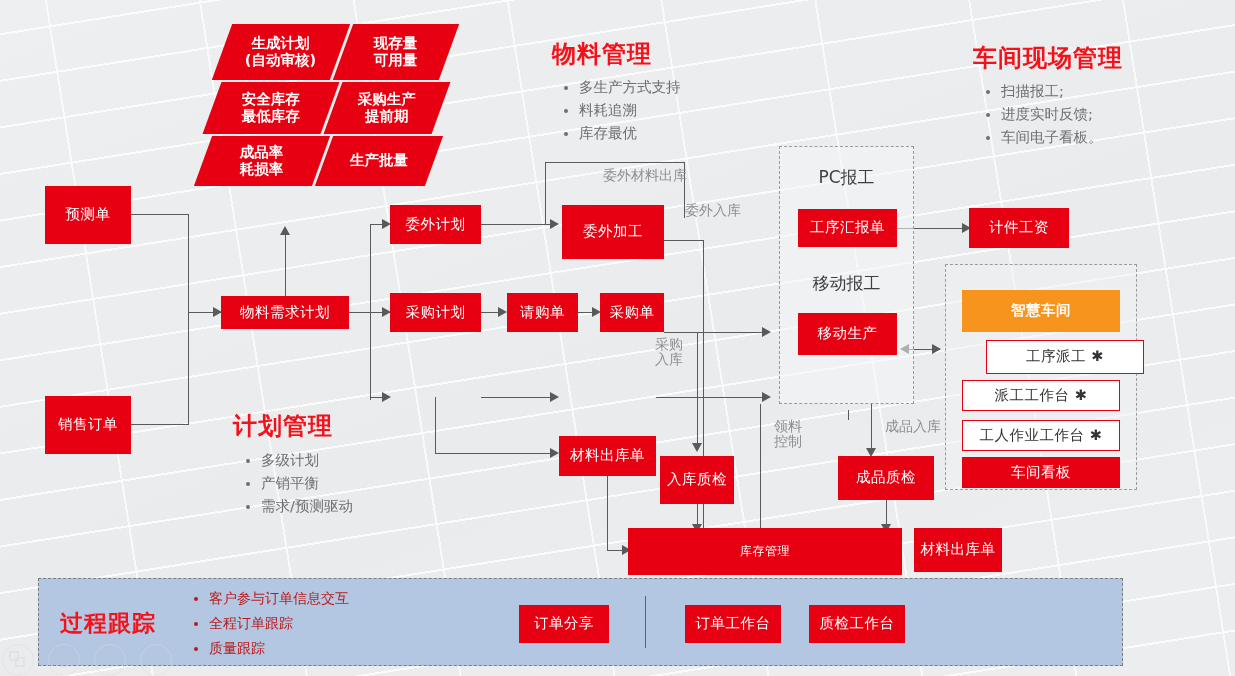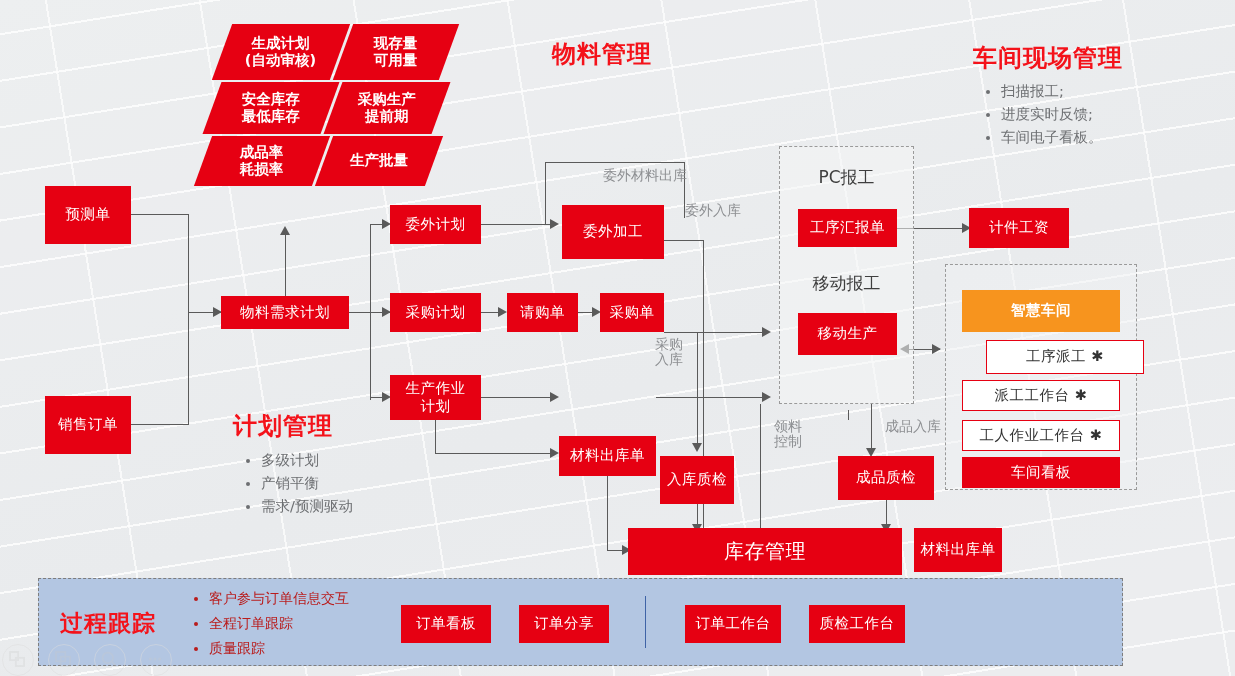--- a/index.html
+++ b/index.html
@@ -24,21 +24,21 @@
     position:absolute;box-sizing:border-box;
     background:#e60012;color:#fff;
     display:flex;align-items:center;justify-content:center;
     text-align:center;line-height:1.18;
     font-size:14.5px;font-weight:400;
     letter-spacing:.5px;
   }
   .node.white{background:#fff;color:#333;border:1.4px solid #e60012;}
   .node.orange{background:#f7941e;color:#fff;font-weight:700;}
   .node.plainwhite{background:#fff;color:#3a3a3a;border:1px solid #c9322c;}
-  .node.big{font-size:20px;}
+  .node.big{font-size:12px;}
 
   
   .tag{
     position:absolute;box-sizing:border-box;
     background:#e60012;color:#fff;
     display:flex;align-items:center;justify-content:center;
     text-align:center;line-height:1.2;font-size:14.5px;font-weight:700;
     transform:skewX(-20deg);
   }
   .tag > span{transform:skewX(20deg);display:block;}
@@ -99,20 +99,27 @@
   </div>
 
   <div class="tag" style="left:203px;top:136px;width:118px;height:50px;">
     <span><span>成品率</span><br><span>耗损率</span></span>
   </div>
   <div class="tag" style="left:324px;top:136px;width:110px;height:50px;">
     <span><span>生产批量</span></span>
   </div>
 
   <div class="sect-title" style="left:552px;top:38px;">物料管理</div>
+  <div class="bullets" style="left:560px;top:76px;">
+    <ul>
+      <li>多生产方式支持</li>
+      <li>料耗追溯</li>
+      <li>库存最优</li>
+    </ul>
+  </div>
 
   <div class="sect-title" style="left:973px;top:42px;">车间现场管理</div>
   <div class="bullets" style="left:982px;top:80px;">
     <ul>
       <li>扫描报工;</li>
       <li>进度实时反馈;</li>
       <li>车间电子看板。</li>
     </ul>
   </div>
 
@@ -219,26 +226,20 @@
 
   <div class="node" style="left:221px;top:296px;width:128px;height:33px;">物料需求计划</div>
 
   <div class="node" style="left:390px;top:205px;width:91px;height:39px;">委外计划</div>
   <div class="node" style="left:562px;top:205px;width:102px;height:54px;">委外加工</div>
 
   <div class="node" style="left:390px;top:293px;width:91px;height:39px;">采购计划</div>
   <div class="node" style="left:507px;top:293px;width:71px;height:39px;">请购单</div>
   <div class="node" style="left:600px;top:293px;width:64px;height:39px;">采购单</div>
 
-  <div class="node" style="left:390px;top:375px;width:91px;height:45px;">
-    <div>
-      <span>生产作业</span><br>
-      <span>计划</span>
-    </div>
-  </div>
   <div class="node" style="left:559px;top:436px;width:97px;height:40px;">材料出库单</div>
 
   <div class="node" style="left:660px;top:456px;width:74px;height:48px;">入库质检</div>
   <div class="node" style="left:838px;top:456px;width:96px;height:44px;">成品质检</div>
 
   <div class="node big" style="left:628px;top:528px;width:274px;height:47px;">库存管理</div>
   <div class="node" style="left:914px;top:528px;width:88px;height:44px;">材料出库单</div>
 
   <div class="node" style="left:969px;top:208px;width:100px;height:40px;">计件工资</div>
   <div class="node" style="left:798px;top:209px;width:99px;height:38px;">工序汇报单</div>
@@ -272,21 +273,20 @@
   <div id="band-title">过程跟踪</div>
   <div id="band-bullets">
     <ul>
       <li>客户参与订单信息交互</li>
       <li>全程订单跟踪</li>
       <li>质量跟踪</li>
     </ul>
   </div>
   <div class="band-div"></div>
 
-  <div class="node" style="left:401px;top:605px;width:90px;height:38px;">订单看板</div>
   <div class="node" style="left:519px;top:605px;width:90px;height:38px;font-family:Liberation Serif, serif;">订单分享</div>
   <div class="node" style="left:685px;top:605px;width:96px;height:38px;">订单工作台</div>
   <div class="node" style="left:809px;top:605px;width:96px;height:38px;">质检工作台</div>
 
   <div class="wm" style="left:2px;top:644px;">
     <svg width="28" height="28" viewBox="0 0 24 24" fill="none" stroke="#c9c9c9" stroke-width="1.5">
       <rect x="6" y="6" width="7" height="7"></rect>
         <rect x="11" y="11" width="7" height="7"></rect>
     </svg>
   </div>

